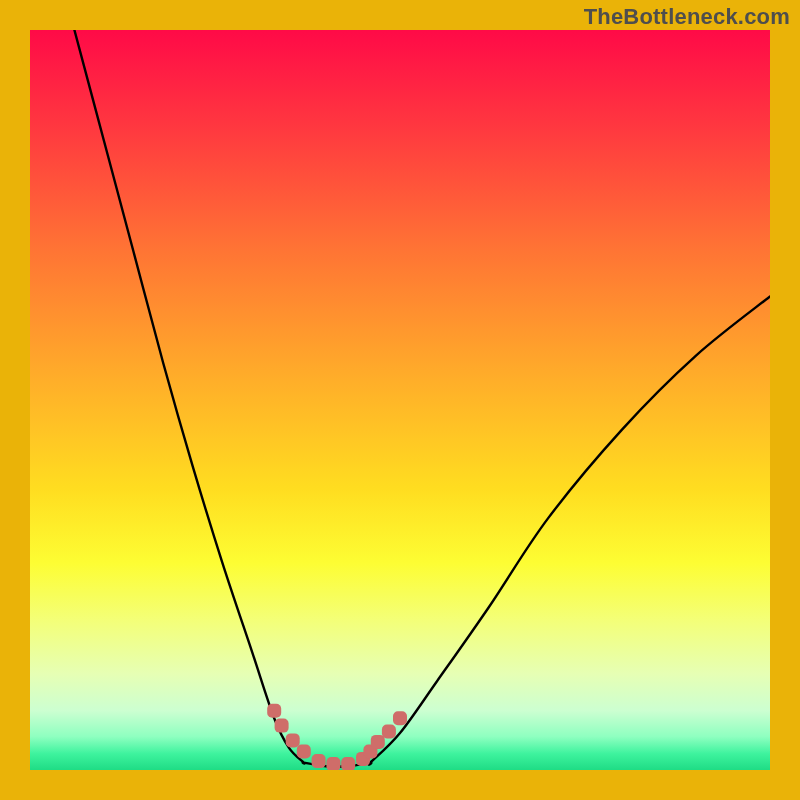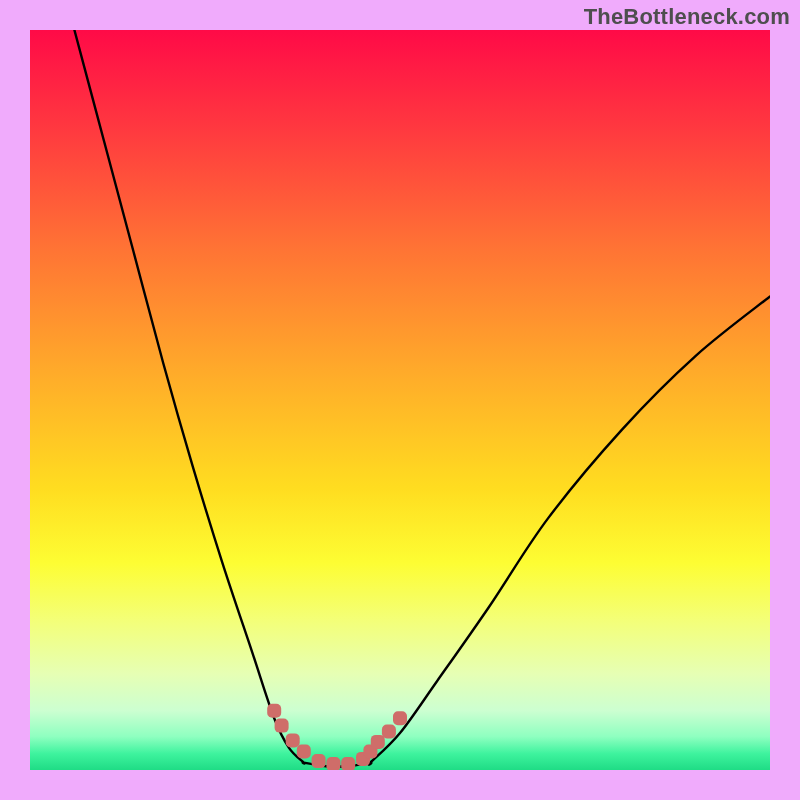--- a/index.html
+++ b/index.html
@@ -7,21 +7,21 @@
     padding: 0;
     width: 800px;
     height: 800px;
     background: #000;
     overflow: hidden;
     font-family: Arial, Helvetica, sans-serif;
   }
   .frame {
     position: absolute;
     inset: 0;
-    background: #f0abfc;
+    background: #eab308;
   }
   .plot {
     position: absolute;
     left: 30px;
     top: 30px;
     width: 740px;
     height: 740px;
     overflow: hidden;
   }
   .watermark {

